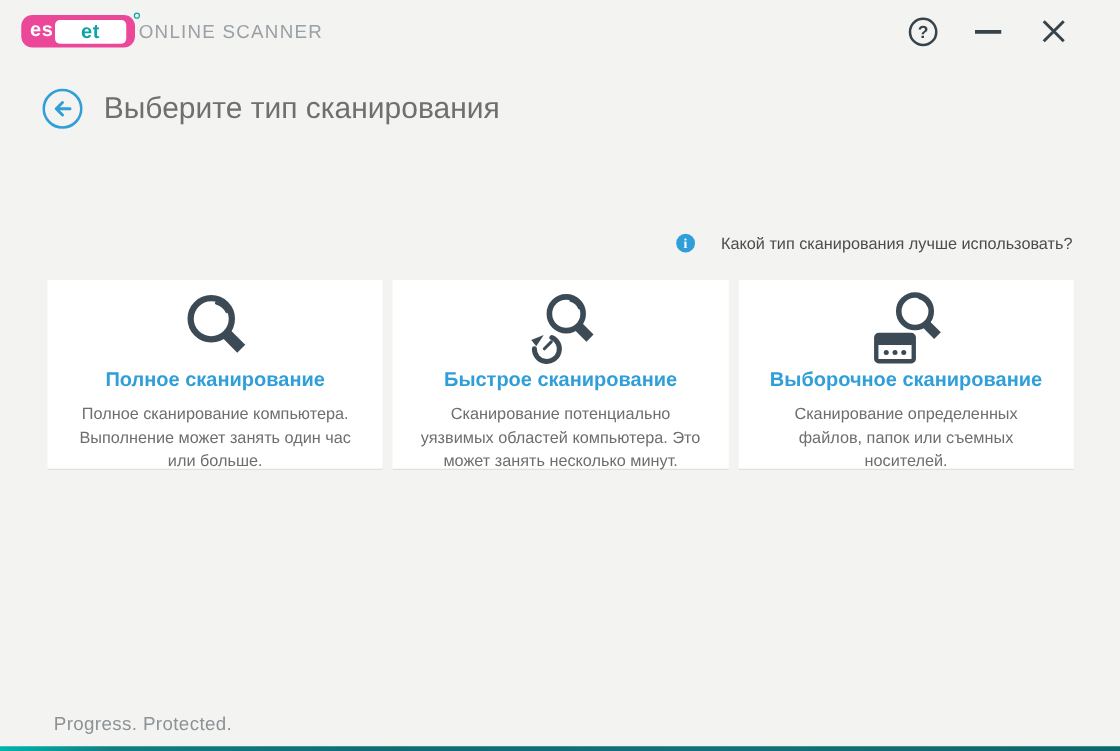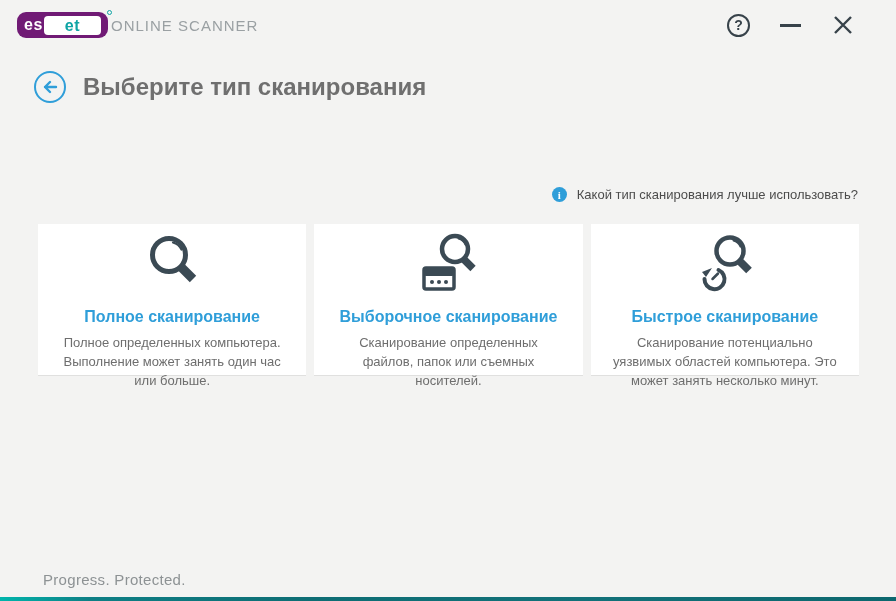--- a/index.html
+++ b/index.html
@@ -18,21 +18,21 @@
   
   .titlebar {
     position:absolute; top:0; left:0; right:0; height:50px;
     display:flex; align-items:center;
     padding:0 40px 0 17px;
   }
   .brand { display:flex; align-items:center; }
   .eset-logo {
     position:relative;
     display:flex; align-items:center;
-    background:#701a75;
+    background:#ec4899;
     border-radius:9px;
     padding:3px 7px;
     height:26px;
   }
   .eset-logo .logo-left {
     color:#ffffff; font-weight:bold; font-size:16px; letter-spacing:0.5px;
   }
   .eset-logo .logo-box {
     background:#ffffff; border-radius:4px;
     color:#0ea4a5; font-weight:bold; font-size:16px; letter-spacing:0.5px;
@@ -69,58 +69,58 @@
     display:flex; align-items:center;
   }
   .back-button {
     width:32px; height:32px; border-radius:50%;
     border:2.5px solid #2f9ed9; background:transparent;
     display:flex; align-items:center; justify-content:center;
     cursor:pointer;
   }
   .page-title {
     margin-left:17px;
-    font-size:24px; font-weight:700; color:#6f6f6f;
+    font-size:24px; font-weight:400; color:#6f6f6f;
   }
 
   
   .help-link-row {
     position:absolute; top:187px; right:38px;
     display:flex; align-items:center;
   }
   .info-icon {
     width:15px; height:15px; border-radius:50%;
     background:#2f9ed9; color:#ffffff;
     font-size:11px; font-weight:bold; font-family:"Liberation Serif", serif;
     display:flex; align-items:center; justify-content:center;
     flex:0 0 15px;
   }
   .help-link {
-    margin-left:10px;
+    margin-left:21px;
     font-size:13px; color:#4c4c4c; text-decoration:none;
     cursor:pointer;
   }
 
   
   .cards {
     position:absolute; top:224px; left:38px; width:821px;
     display:grid; grid-template-columns:repeat(3,1fr); gap:8px;
   }
   .scan-card {
     background:#ffffff;
     height:152px;
     border-bottom:1px solid #e0e0df;
     padding:8px 18px 0 18px;
     text-align:center;
     cursor:pointer;
   }
   .card-icon { height:64px; display:flex; align-items:center; justify-content:center; }
   .card-title {
     font-size:16px; font-weight:bold; color:#2f9ed9;
-    margin-top:12px;
+    margin-top:0px;
   }
   .card-desc {
     margin-top:8px;
     font-size:13px; color:#6e6e6e; line-height:1.45;
   }
 
   
   .footer-tagline {
     position:absolute; left:18px; bottom:13px;
     font-size:15px; color:#8d9294; letter-spacing:0.3px;margin-left:25px;
@@ -177,53 +177,53 @@
 
     <div class="scan-card">
       <div class="card-icon">
         <svg width="64" height="64" viewBox="0 0 64 64">
           <circle cx="29" cy="23" r="16.5" fill="none" stroke="#3b4a54" stroke-width="5"></circle>
           <path d="M33 10.5 a 13.5 13.5 0 0 1 8.5 7" fill="none" stroke="#3b4a54" stroke-width="2.2" stroke-linecap="round"></path>
           <path d="M41.5 35.5 L53 47" stroke="#3b4a54" stroke-width="9" stroke-linecap="butt"></path>
         </svg>
       </div>
       <h2 class="card-title">Полное сканирование</h2>
-      <p class="card-desc">Полное определенных компьютера. Выполнение может занять один час или больше.</p>
+      <p class="card-desc">Полное сканирование компьютера. Выполнение может занять один час или больше.</p>
+    </div>
+
+    <div class="scan-card">
+      <div class="card-icon">
+        <svg width="64" height="64" viewBox="0 0 64 64">
+          <circle cx="37" cy="19" r="13.5" fill="none" stroke="#3b4a54" stroke-width="4.5"></circle>
+          <path d="M40.5 8.5 a 11 11 0 0 1 7 6" fill="none" stroke="#3b4a54" stroke-width="2" stroke-linecap="round"></path>
+          <path d="M47 29.5 L56 38.5" stroke="#3b4a54" stroke-width="8" stroke-linecap="butt"></path>
+          <path d="M25.5 38 a 10 10 0 1 1 -14 9" fill="none" stroke="#3b4a54" stroke-width="4" stroke-linecap="round"></path>
+          <polygon points="9,40 19,36 13,45" fill="#3b4a54"></polygon>
+          <path d="M19.5 47 L25 41.5" stroke="#3b4a54" stroke-width="2.5" stroke-linecap="round"></path>
+        </svg>
+      </div>
+      <h2 class="card-title">Быстрое сканирование</h2>
+      <p class="card-desc">Сканирование потенциально уязвимых областей компьютера. Это может занять несколько минут.</p>
     </div>
 
     <div class="scan-card">
       <div class="card-icon">
         <svg width="64" height="64" viewBox="0 0 64 64">
           <circle cx="39" cy="17" r="13" fill="none" stroke="#3b4a54" stroke-width="4.5"></circle>
           <path d="M42.5 6.5 a 10.5 10.5 0 0 1 7 6" fill="none" stroke="#3b4a54" stroke-width="2" stroke-linecap="round"></path>
           <path d="M47.5 27 L57 36.5" stroke="#3b4a54" stroke-width="7.5" stroke-linecap="butt"></path>
           <rect x="8" y="36" width="30" height="21" rx="2" fill="#ffffff" stroke="#3b4a54" stroke-width="3.5"></rect>
           <rect x="8" y="36" width="30" height="8" rx="2" fill="#3b4a54"></rect>
           <circle cx="16" cy="50" r="2" fill="#3b4a54"></circle>
           <circle cx="23" cy="50" r="2" fill="#3b4a54"></circle>
           <circle cx="30" cy="50" r="2" fill="#3b4a54"></circle>
         </svg>
       </div>
       <h2 class="card-title">Выборочное сканирование</h2>
       <p class="card-desc">Сканирование определенных файлов, папок или съемных носителей.</p>
     </div>
 
-    <div class="scan-card">
-      <div class="card-icon">
-        <svg width="64" height="64" viewBox="0 0 64 64">
-          <circle cx="37" cy="19" r="13.5" fill="none" stroke="#3b4a54" stroke-width="4.5"></circle>
-          <path d="M40.5 8.5 a 11 11 0 0 1 7 6" fill="none" stroke="#3b4a54" stroke-width="2" stroke-linecap="round"></path>
-          <path d="M47 29.5 L56 38.5" stroke="#3b4a54" stroke-width="8" stroke-linecap="butt"></path>
-          <path d="M25.5 38 a 10 10 0 1 1 -14 9" fill="none" stroke="#3b4a54" stroke-width="4" stroke-linecap="round"></path>
-          <polygon points="9,40 19,36 13,45" fill="#3b4a54"></polygon>
-          <path d="M19.5 47 L25 41.5" stroke="#3b4a54" stroke-width="2.5" stroke-linecap="round"></path>
-        </svg>
-      </div>
-      <h2 class="card-title">Быстрое сканирование</h2>
-      <p class="card-desc">Сканирование потенциально уязвимых областей компьютера. Это может занять несколько минут.</p>
-    </div>
-
   </div>
 
   <span class="footer-tagline">Progress. Protected.</span>
   <div class="bottom-strip"></div>
 
 </div>
 
 </body></html>

